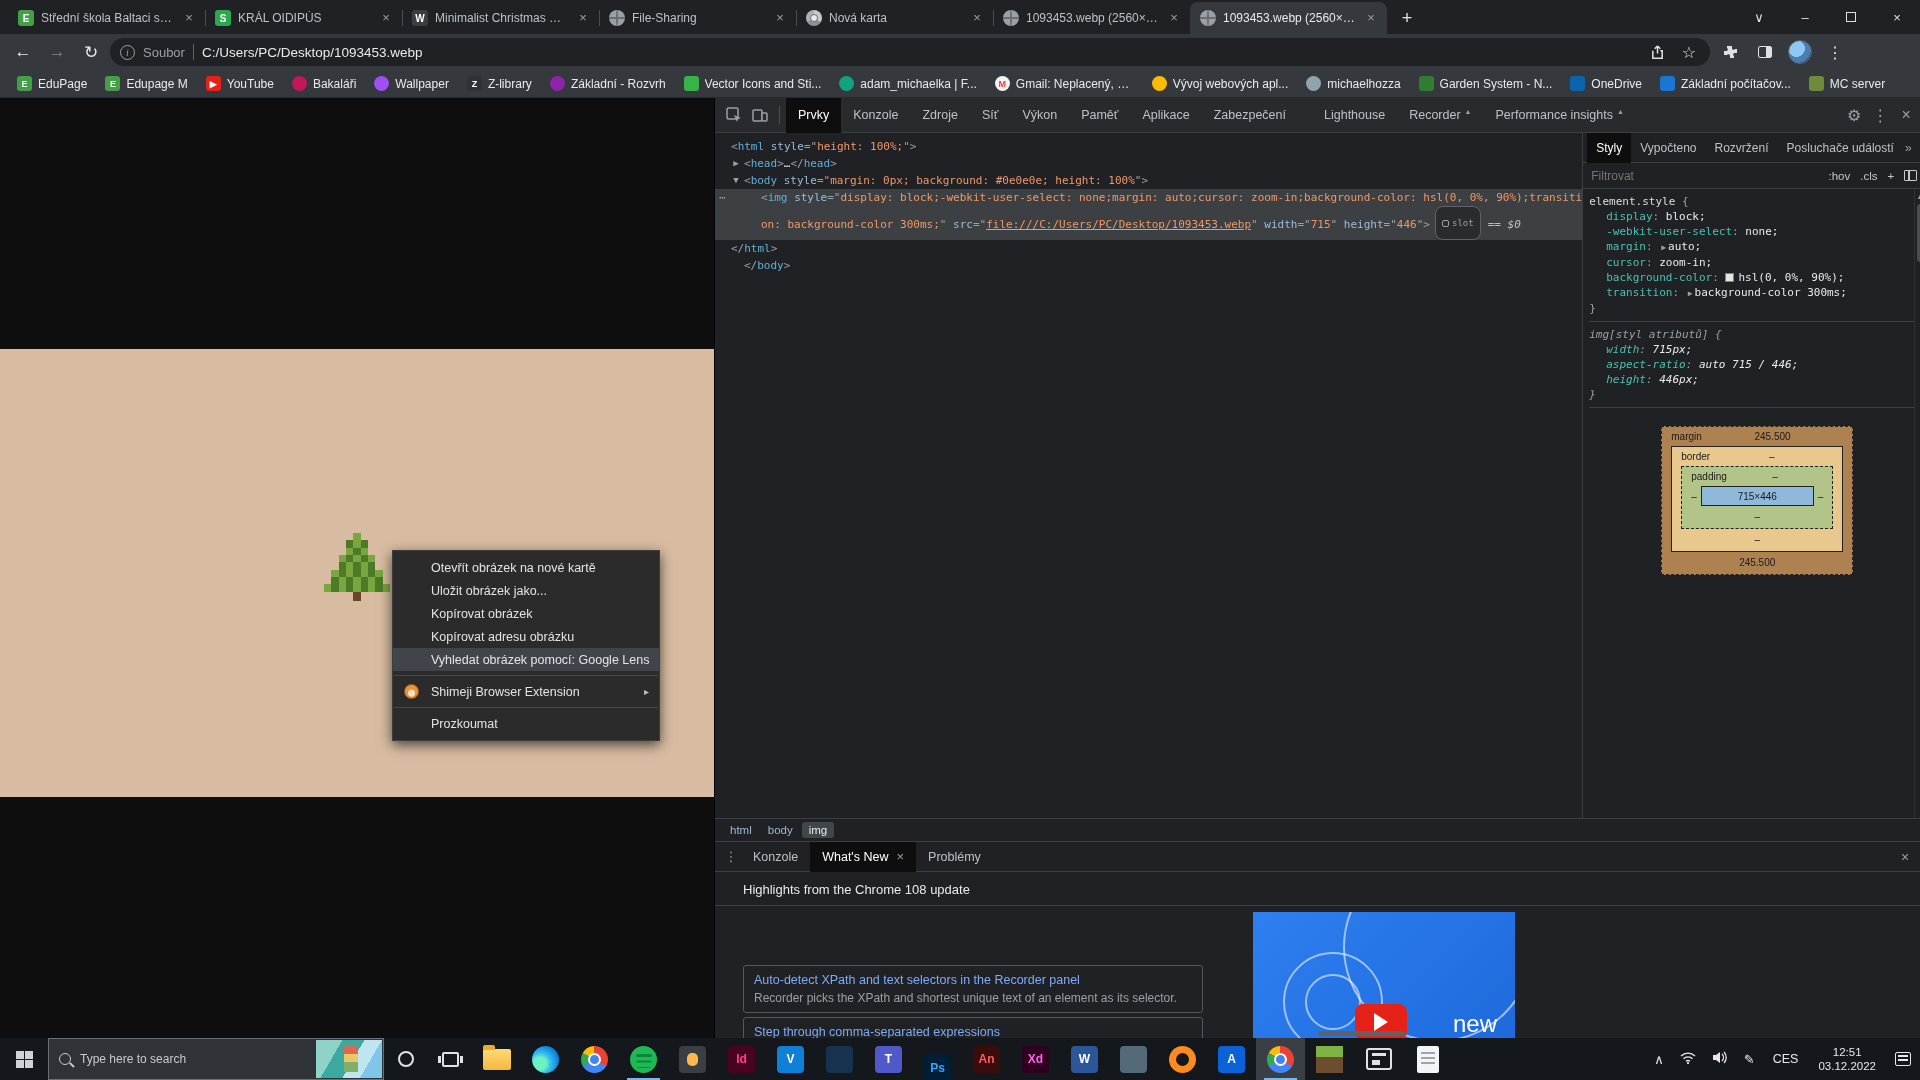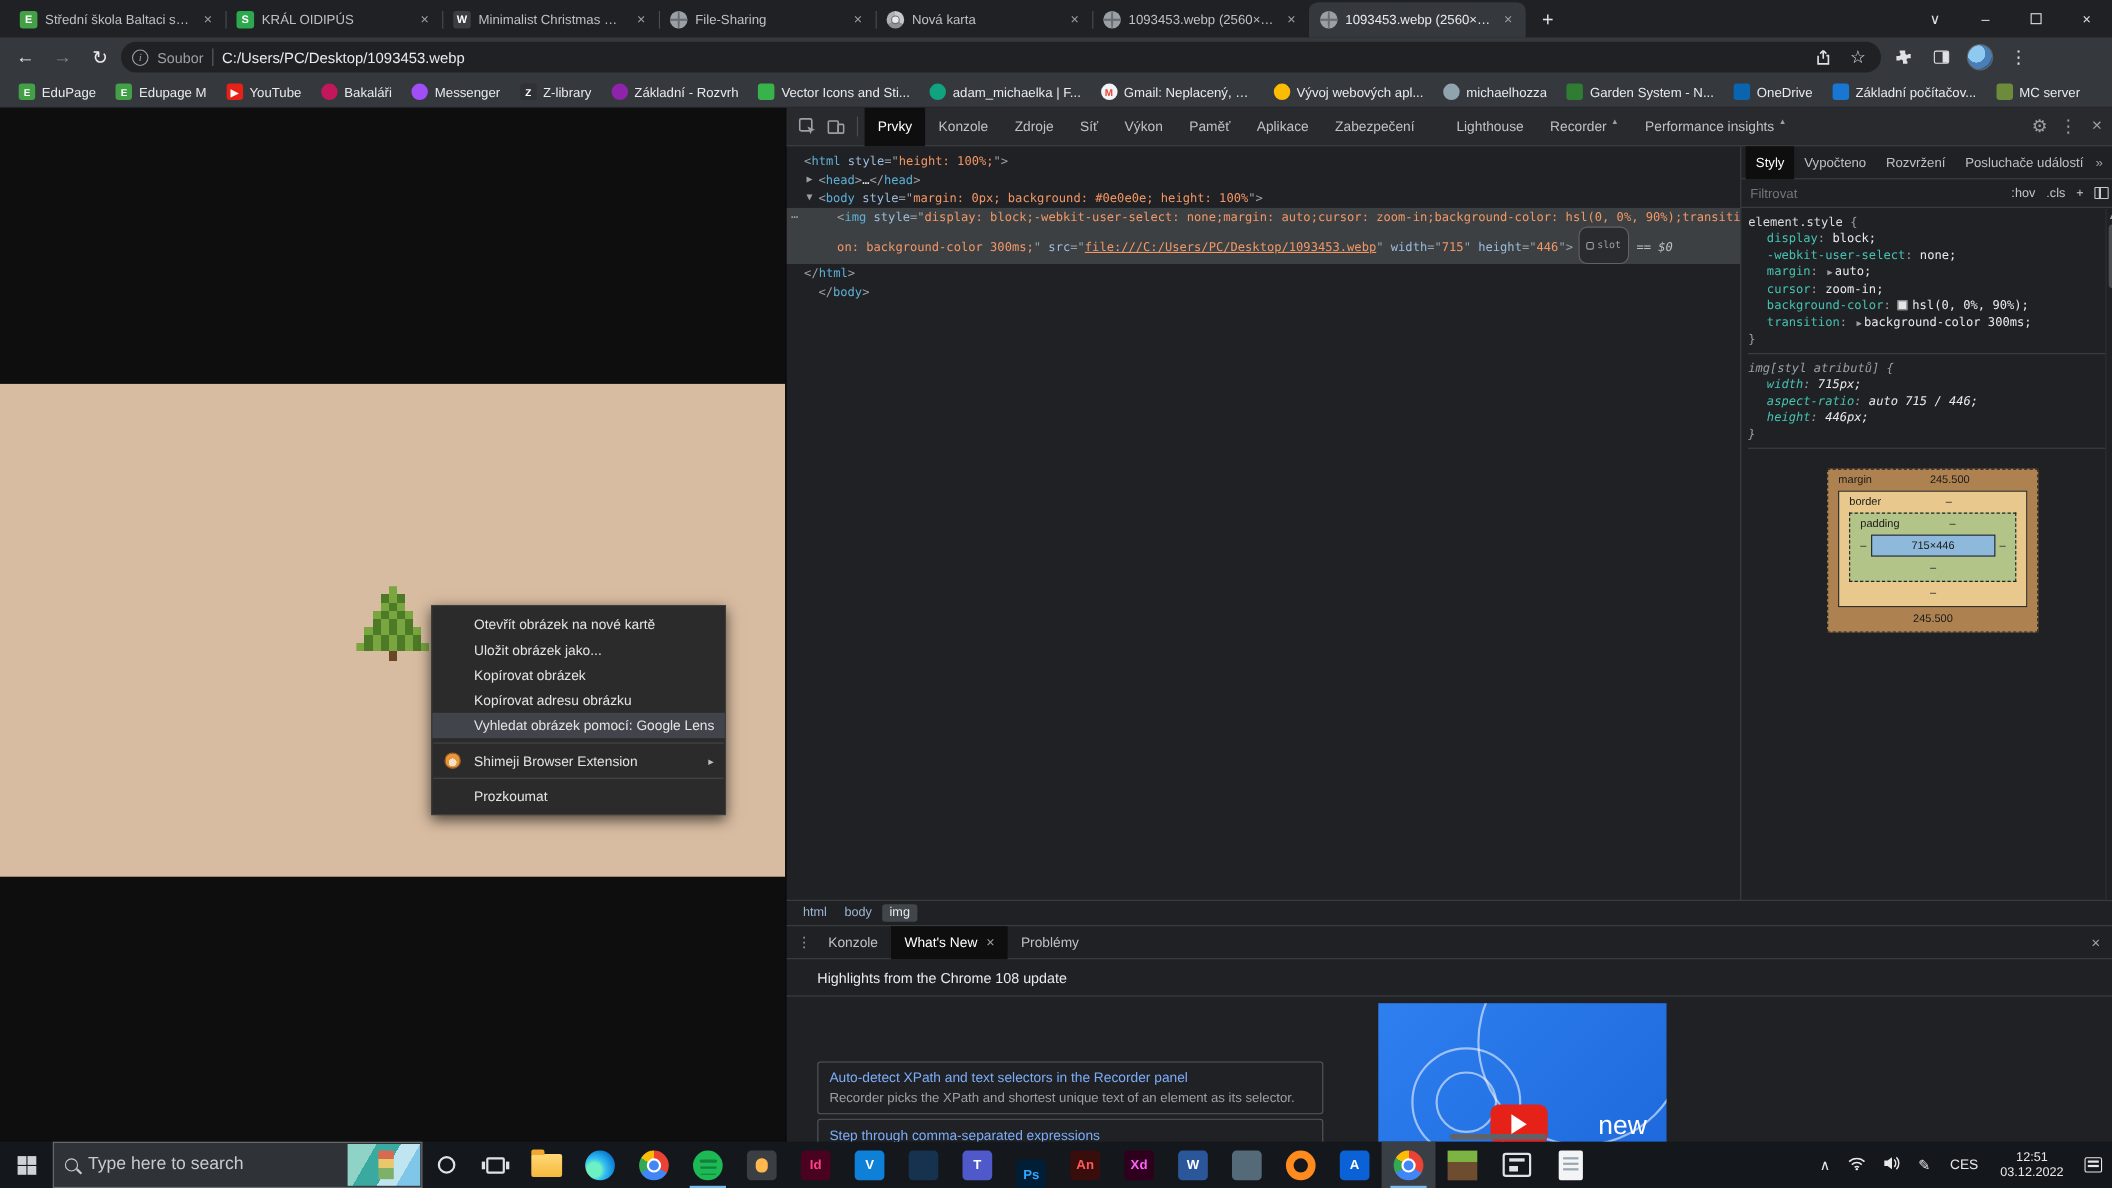--- a/index.html
+++ b/index.html
@@ -152,21 +152,21 @@
   .wn-video .play::after { content:""; border-left:14px solid #fff; border-top:9px solid transparent; border-bottom:9px solid transparent; }
   .wn-video .newtxt { position:absolute; right:18px; top:98px; color:#fff; font-size:24px; }
   .dr-hscroll { position:absolute; bottom:2px; left:603px; width:88px; height:5px; background:#5f6368; border-radius:3px; }
 
   
   .taskbar { position:absolute; left:0; bottom:0; width:1920px; height:42px; background:#14171c; display:flex; align-items:center; z-index:99; }
   .start { width:48px; height:42px; display:flex; align-items:center; justify-content:center; flex:none; }
   .win-grid { width:17px; height:17px; display:grid; grid-template-columns:8px 8px; grid-template-rows:8px 8px; gap:1px; }
   .win-grid i { background:#cfd2d6; }
   .tsearch { width:336px; height:42px; background:#2f3338; border:1px solid #6b6f73; display:flex; align-items:center; padding:0 10px; gap:9px; flex:none; position:relative; }
-  .tsearch .ph { color:#c8cbce; font-size:16px; }
+  .tsearch .ph { color:#c8cbce; font-size:12px; }
   .tsearch .weather { position:absolute; right:1px; top:1px; bottom:1px; width:66px; background:linear-gradient(120deg,#8fd3c7 0 30%,#3aa9a0 30% 55%,#bfe6f0 55% 75%,#7fc6e8 75%); }
   .tsearch .weather::after { content:""; position:absolute; left:28px; top:6px; width:14px; height:26px; background:linear-gradient(#d96a4f 0 30%, #e8c86a 30% 60%, #7fb069 60%); }
   .tbtn { width:44px; height:42px; display:flex; align-items:center; justify-content:center; flex:none; }
   .cortana { width:16px; height:16px; border:2px solid #dfe3e6; border-radius:10px; }
   .taskview { width:17px; height:15px; border:2px solid #dfe3e6; border-radius:2px; position:relative; }
   .taskview::before { content:""; position:absolute; left:-6px; top:2px; width:3px; height:7px; background:#dfe3e6; }
   .taskview::after { content:""; position:absolute; right:-6px; top:2px; width:3px; height:7px; background:#dfe3e6; }
   .tapps { display:flex; align-items:center; height:42px; }
   .tapp { width:49px; height:42px; display:flex; align-items:center; justify-content:center; position:relative; flex:none; }
   .tapp.open::after { content:""; position:absolute; bottom:0; left:8px; right:8px; height:2px; background:#76b9ed; }
@@ -299,21 +299,21 @@
     <div class="bm">
         <span class="bico" style="background: rgb(230, 33, 23);">▶</span>
         <span class="blabel">YouTube</span>
       </div>
     <div class="bm">
         <span class="bico round" style="background: rgb(194, 24, 91);"></span>
         <span class="blabel">Bakaláři</span>
       </div>
     <div class="bm">
         <span class="bico round" style="background: rgb(160, 78, 246);"></span>
-        <span class="blabel">Messenger</span>
+        <span class="blabel">Wallpaper</span>
       </div>
     <div class="bm">
         <span class="bico" style="background: rgb(47, 49, 54);">Z</span>
         <span class="blabel">Z-library</span>
       </div>
     <div class="bm">
         <span class="bico round" style="background: rgb(142, 36, 170);"></span>
         <span class="blabel">Základní - Rozvrh</span>
       </div>
     <div class="bm">

